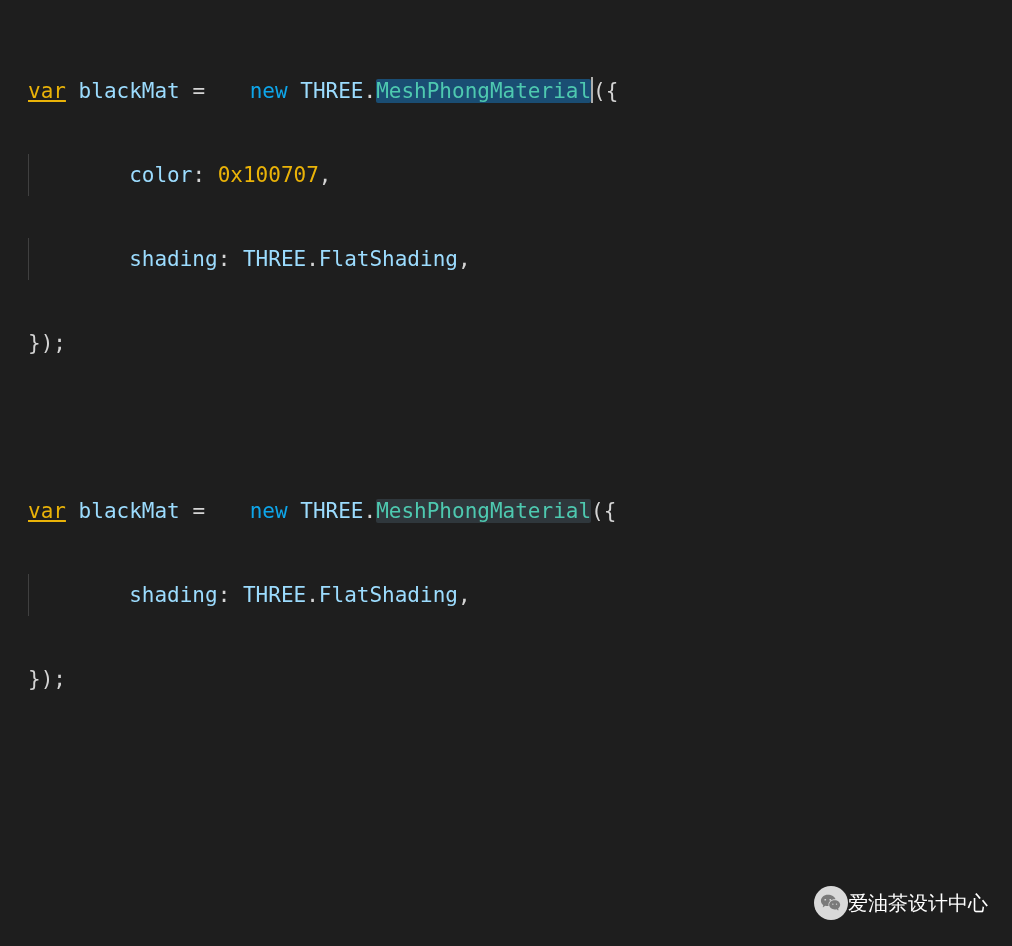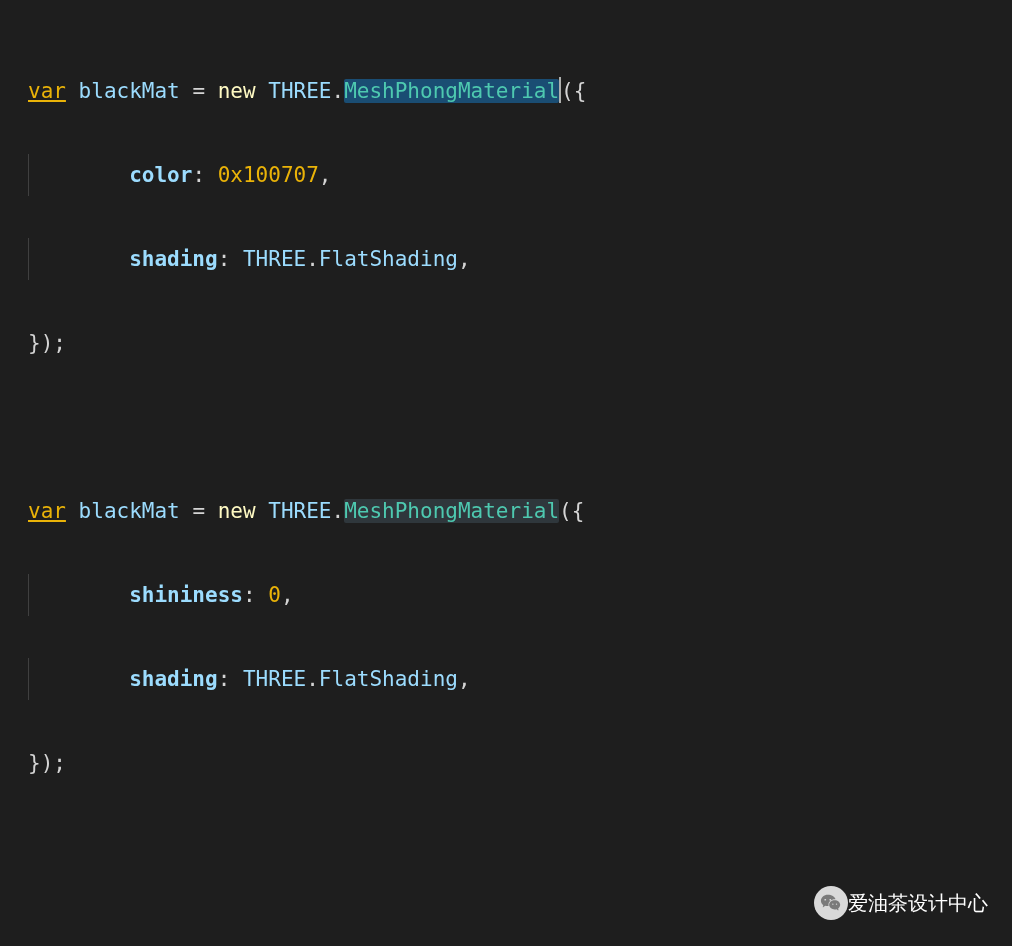--- a/index.html
+++ b/index.html
@@ -13,23 +13,23 @@
     overflow: hidden;
     position: relative;
     color: #d4d4d4;
   }
   .code-area {
     padding: 28px 0 0 28px;
     white-space: pre;
   }
   .line { display: block; height: 42px; }
   .kw-var { color: #eab308; text-decoration: underline; }
-  .kw-new { color: #fef9c3; }
+  .kw-new { color: #0ea5e9; margin-left: 32px; }
   .ident { color: #9cdcfe; }
-  .prop { color: #9cdcfe; font-weight: bold; }
+  .prop { color: #9cdcfe; }
   .class { color: #4ec9b0; text-align: center; }
   .num { color: #eab308; }
   .punct { color: #d4d4d4; }
   .hl-strong {
     background: #1a4d73;
     border-radius: 2px;
   }
   .hl-weak {
     background: rgba(100,130,150,0.25);
     border-radius: 2px;
@@ -75,21 +75,20 @@
 </head>
 <body>
 
 <div class="code-area">
 <span class="line"><span class="kw-var">var</span> <span class="ident">blackMat</span><span class="punct"> = </span><span class="kw-new">new</span> <span class="ident">THREE</span><span class="punct">.</span><span class="class hl-strong">MeshPhongMaterial</span><span class="cursor"></span><span class="punct">({</span></span>
 <span class="line"><span class="guide-wrap"></span>        <span class="prop">color</span><span class="punct">: </span><span class="num">0x100707</span><span class="punct">,</span></span>
 <span class="line"><span class="guide-wrap"></span>        <span class="prop">shading</span><span class="punct">: </span><span class="ident">THREE</span><span class="punct">.</span><span class="ident">FlatShading</span><span class="punct">,</span></span>
 <span class="line"><span class="punct">});</span></span>
 <span class="line"></span>
 <span class="line"><span class="kw-var">var</span> <span class="ident">blackMat</span><span class="punct"> = </span><span class="kw-new">new</span> <span class="ident">THREE</span><span class="punct">.</span><span class="class hl-weak">MeshPhongMaterial</span><span class="punct">({</span></span>
-<span class="line"><span class="guide-wrap"></span>        <span class="prop">shininess</span><span class="punct">: </span><span class="num">0</span><span class="punct">,</span></span>
 <span class="line"><span class="guide-wrap"></span>        <span class="prop">shading</span><span class="punct">: </span><span class="ident">THREE</span><span class="punct">.</span><span class="ident">FlatShading</span><span class="punct">,</span></span>
 <span class="line"><span class="punct">});</span></span>
 <span class="line"></span>
 
 
 
 
 
 
 

